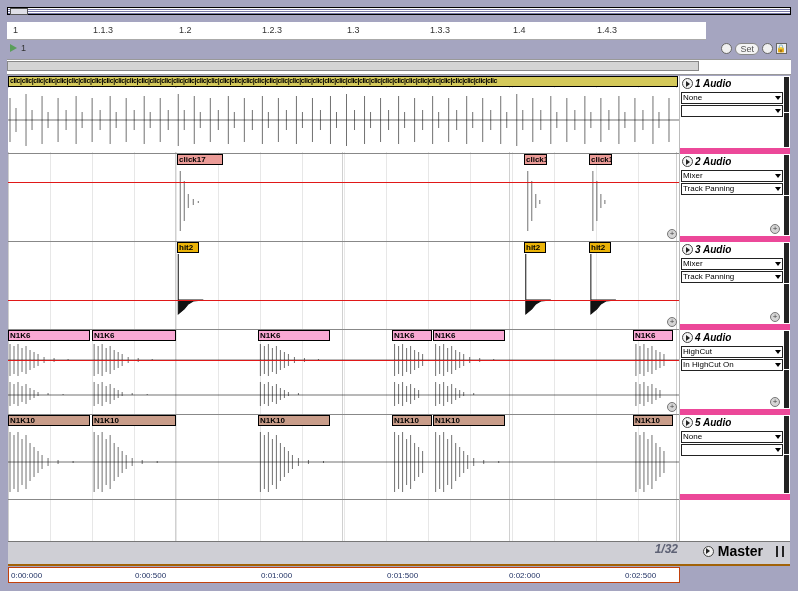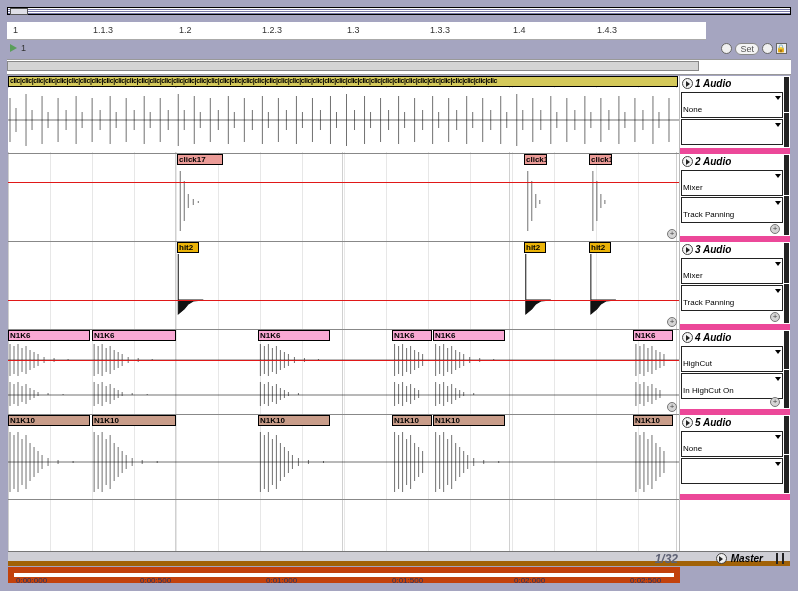--- a/index.html
+++ b/index.html
@@ -54,37 +54,37 @@
 
   .addbtn{position:absolute;right:2px;bottom:2px;width:10px;height:10px;border-radius:50%;background:#d5d5d5;border:1px solid #777;font-size:8px;text-align:center;line-height:8px;color:#444}
 
   
   .thd{position:absolute;left:0;right:0;border-bottom:6px solid #ec4899;background:#fff;padding:1px}
   .thd .title{display:flex;align-items:center;gap:2px;padding:1px 1px 2px 1px}
   .thd .tri{width:0;height:0;border-style:solid;border-width:4px 4px 0 4px;border-color:#000 transparent transparent transparent}
   .thd .circ2{width:11px;height:11px;border-radius:50%;border:1px solid #444;background:#f4f4f4;display:flex;align-items:center;justify-content:center}
   .thd .circ2 .tri{border-width:3px 0 3px 4px;border-color:transparent transparent transparent #222}
   .thd b{font-size:10px;font-style:italic}
-  .thd .dd{display:block;width:94%;margin:1px 0;height:12px;border:1px solid #222;background:#fff;font-size:8px;padding:12px 1px;position:relative}
+  .thd .dd{display:block;width:94%;margin:1px 0;height:12px;border:1px solid #222;background:#fff;font-size:8px;padding:0 1px;position:relative}
   .thd .dd:after{content:"";position:absolute;right:1px;top:3px;width:0;height:0;border-style:solid;border-width:4px 3px 0 3px;border-color:#000 transparent transparent transparent}
   .thd .bars{position:absolute;right:1px;top:1px;bottom:1px;width:5px;display:flex;flex-direction:column;gap:1px}
   .thd .bars i{flex:1;background:#222}
 
   
   .drop{position:absolute;left:0;right:110px;text-align:center;font-size:10px;font-weight:bold;color:#333}
 
   
-  .botbar{position:absolute;bottom:25px;left:8px;right:8px;height:15px;background:#cfcfd5;border-top:1px solid #777;border-bottom:5px solid #a16207}
+  .botbar{position:absolute;bottom:25px;left:8px;right:8px;height:25px;background:#cfcfd5;border-top:1px solid #777;border-bottom:2px solid #a16207}
   .botbar .frac{position:absolute;right:112px;top:0;font-size:12px;font-weight:bold;font-style:italic;color:#5e6275}
   .botbar .master{position:absolute;right:6px;top:1px;display:flex;align-items:center;gap:4px}
   .botbar .master .circ2{width:11px;height:11px;border-radius:50%;border:1px solid #444;background:#f0f0f0;display:flex;align-items:center;justify-content:center}
   .botbar .master .circ2 .tri{width:0;height:0;border-style:solid;border-width:3px 0 3px 4px;border-color:transparent transparent transparent #222}
-  .botbar .master b{font-size:10px;font-style:italic}
-
-  .timerule{position:absolute;bottom:8px;left:8px;right:118px;height:16px;background:#fff;border:6px solid #c2410c;font-size:8px;color:#236}
+  .botbar .master b{font-size:14px;}
+
+  .timerule{position:absolute;bottom:8px;left:8px;right:118px;height:16px;background:#fff;border:1px solid #c2410c;font-size:8px;color:#236}
   .timerule span{position:absolute;top:3px}
 
 </style>
 </head>
 <body>
 
 <div class="topstripe">
   <div class="box"></div>
 </div>
 

